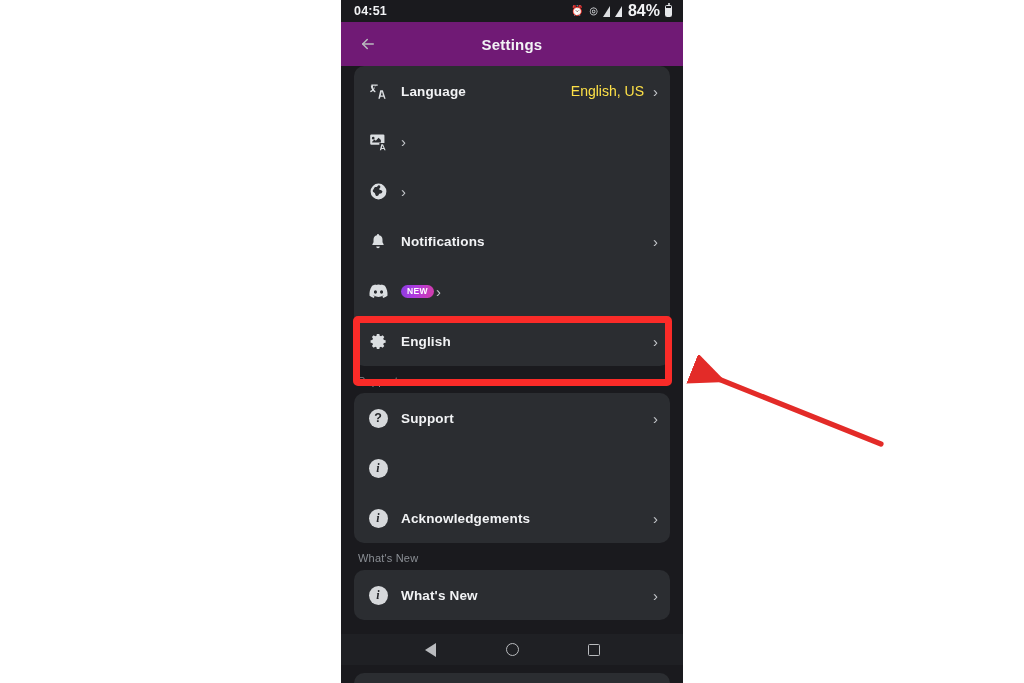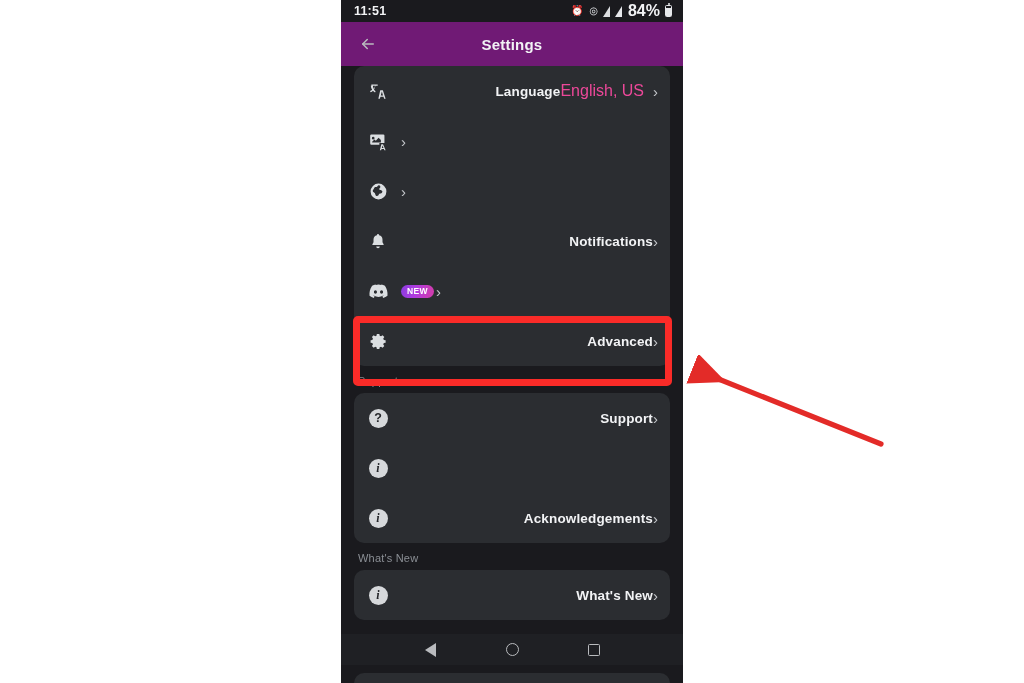--- a/index.html
+++ b/index.html
@@ -125,21 +125,20 @@
     overflow: hidden;
   }
 
   .row {
     height: 50px;
     display: flex;
     align-items: center;
     padding: 0 12px 0 11px;
     cursor: pointer;
     position: relative;
-    text-align: right;
   }
 
   .row .ico {
     width: 26px;
     min-width: 26px;
     height: 26px;
     display: flex;
     align-items: center;
     justify-content: center;
     color: #dbdee1;
@@ -149,22 +148,22 @@
   .row .label {
     color: #f2f3f5;
     font-size: 13.5px;
     font-weight: bold;
     letter-spacing: .15px;
     flex: 1;
     white-space: nowrap;
   }
 
   .row .value {
-    color: #ec4899;
-    font-size: 16px;
+    color: #fde047;
+    font-size: 14px;
     margin-right: 9px;
     white-space: nowrap;
   }
 
   .chev {
     color: #c4c7cb;
     font-size: 15px;
     line-height: 1;
     font-weight: normal;
     display: inline-block;
@@ -275,21 +274,21 @@
   }
 </style>
 </head>
 <body>
 
 <div id="canvas">
 
   <div id="phone">
 
     <div id="statusbar">
-      <span class="clock">11:51</span>
+      <span class="clock">04:51</span>
       <span class="sysicons">
         <span class="glyph">⏰</span>
         <span class="glyph">◎</span>
         <span class="sigbar dim"></span>
         <span class="sigbar"></span>
         <span class="batt-text">84%</span>
         <span class="batt-body"></span>
       </span>
     </div>
 
@@ -359,21 +358,21 @@
           <span class="chev">›</span>
         </div>
 
         <div class="row">
           <span class="ico">
             <svg width="19" height="19" viewBox="0 0 24 24" fill="currentColor">
               <path d="M12 8.2a3.8 3.8 0 100 7.6 3.8 3.8 0 000-7.6zm0 5.9a2.1 2.1 0 110-4.2 2.1 2.1 0 010 4.2z"></path>
               <path d="M21 13.6v-3.2l-2.3-.4a7.1 7.1 0 00-.7-1.7l1.35-1.9-2.25-2.25-1.9 1.35a7.1 7.1 0 00-1.7-.7L13.1 2.5H9.9l-.4 2.3a7.1 7.1 0 00-1.7.7L5.9 4.15 3.65 6.4 5 8.3a7.1 7.1 0 00-.7 1.7l-2.3.4v3.2l2.3.4c.17.6.4 1.17.7 1.7l-1.35 1.9 2.25 2.25 1.9-1.35c.53.3 1.1.53 1.7.7l.4 2.3h3.2l.4-2.3c.6-.17 1.17-.4 1.7-.7l1.9 1.35 2.25-2.25-1.35-1.9c.3-.53.53-1.1.7-1.7l2.3-.4z"></path>
             </svg>
           </span>
-          <span class="label">Advanced</span>
+          <span class="label">English</span>
           <span class="chev">›</span>
         </div>
 
       </div>
 
       <div class="section-title">Support</div>
       <div class="card">
 
         <div class="row">
           <span class="ico">

